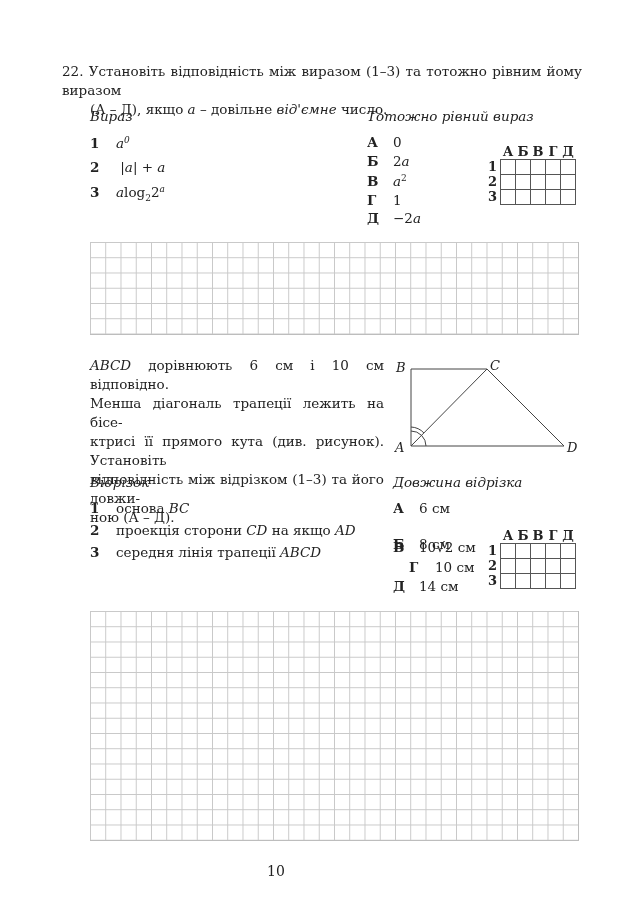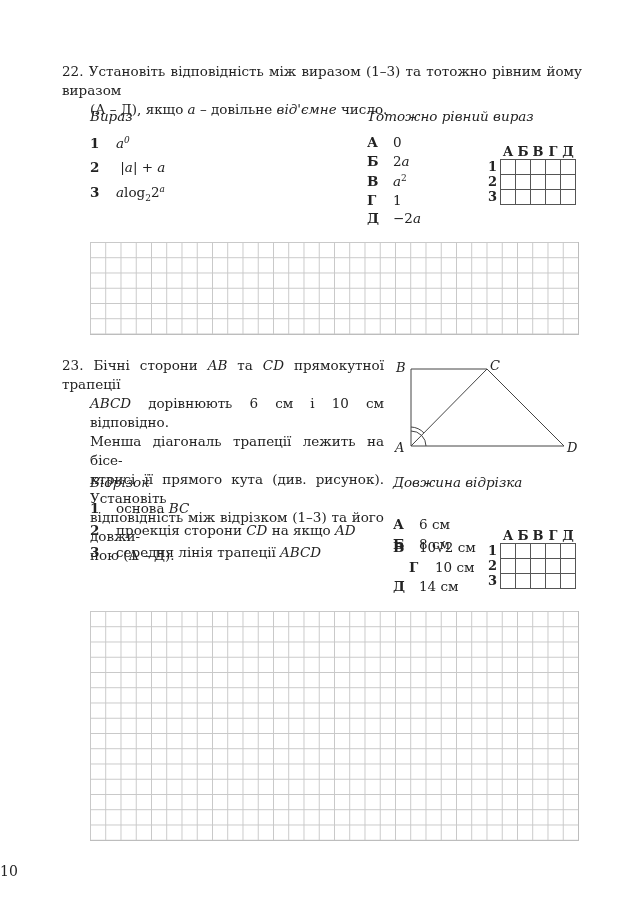--- a/index.html
+++ b/index.html
@@ -83,21 +83,20 @@
         <td></td>
         <td></td>
         <td></td>
       </tr>
 </tbody>
   </table>
 
 <div class="grid" style="left:90px;top:242px;width:488px;height:92px;"></div>
 
 <div class="abs txt" style="left:62px;top:356px;width:322px;">
-  <div style="text-align:justify"><span class="qnum">23.</span> Бічні сторони <i>AB</i> та <i>CD</i> прямокутної трапеції</div>
   <div style="padding-left:28px;text-align:justify;text-align-last:justify"><i>ABCD</i> дорівнюють 6 см і 10 см відповідно.</div>
   <div style="padding-left:28px;text-align:justify;text-align-last:justify">Менша діагональ трапеції лежить на бісе-</div>
   <div style="padding-left:28px;text-align:justify;text-align-last:justify">ктрисі її прямого кута (див. рисунок). Установіть</div>
   <div style="padding-left:28px;text-align:justify;text-align-last:justify">відповідність між відрізком (1–3) та його довжи-</div>
   <div style="padding-left:28px">ною (А – Д).</div>
 </div>
 
 <svg class="abs" style="left:390px;top:355px;" width="200" height="105">
   <g stroke="#444" stroke-width="1" fill="none">
     <polyline points="21,14 97,14 174,91 21,91 21,14"></polyline>
@@ -117,21 +116,21 @@
 <div class="opt" style="left:90px;top:500px;">
   <span class="l">1</span><span>основа </span><span class="it">BC</span>
 </div>
 <div class="opt" style="left:90px;top:522px;">
   <span class="l">2</span><span>проекція сторони </span><span class="it">CD</span><span> на якщо </span><span class="it">AD</span>
 </div>
 <div class="opt" style="left:90px;top:544px;">
   <span class="l">3</span><span>середня лінія трапеції </span><span class="it">ABCD</span>
 </div>
 
-<div class="opt" style="left:393px;top:500px;margin-top:16px;"><span class="l">А</span><span>6 см</span></div>
+<div class="opt" style="left:393px;top:500px;"><span class="l">А</span><span>6 см</span></div>
 <div class="opt" style="left:393px;top:536px;"><span class="l">Б</span><span>8 см</span></div>
 <div class="opt" style="left:393px;top:539px;"><span class="l">В</span><span>10√2 см</span></div>
 <div class="opt" style="left:393px;top:559px;margin-left:16px;"><span class="l">Г</span><span>10 см</span></div>
 <div class="opt" style="left:393px;top:578px;"><span class="l">Д</span><span>14 см</span></div>
 
 <table class="ans" style="left:488px;top:529px;">
   <tbody>
       <tr>
         <th class="rh"></th>
     <th>А</th>
@@ -162,13 +161,13 @@
         <td></td>
         <td></td>
         <td></td>
         <td></td>
       </tr>
 </tbody>
   </table>
 
 <div class="grid" style="left:90px;top:611px;width:488px;height:229px;"></div>
 
-<div class="abs" style="left:0;width:552px;top:863px;text-align:left;font-size:14px;">10</div>
+<div class="abs" style="left:0;width:552px;top:863px;text-align:center;font-size:14px;">10</div>
 
 </body></html>

